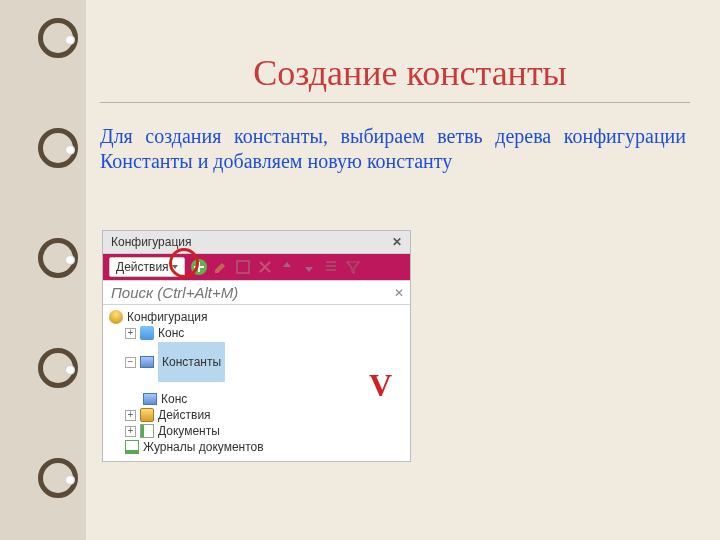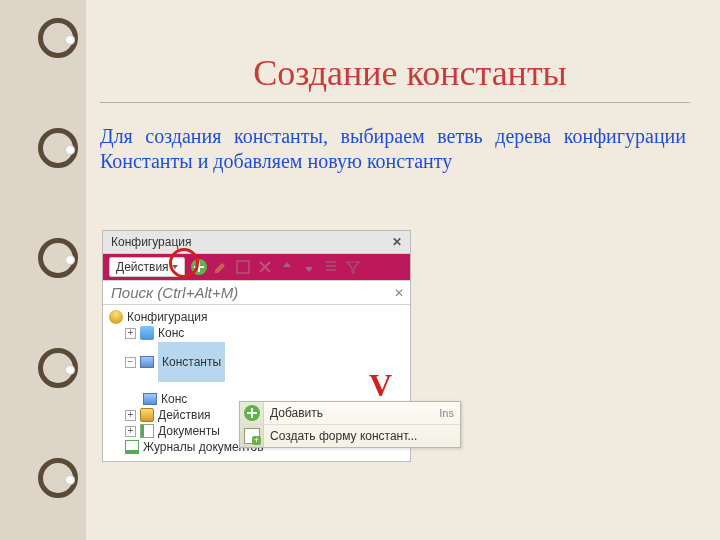--- a/index.html
+++ b/index.html
@@ -348,29 +348,17 @@
       <span class="expander">+</span>
       <span class="node-ico ico-doc"></span>
       <span>Документы</span>
     </div>
 
     <div class="tree-row indent1">
       <span class="node-ico ico-jrnl"></span>
       <span>Журналы документов</span>
     </div>
 
-    <div class="ctxmenu">
-      <div class="ctxmenu-strip"></div>
-      <div class="ctx-item">
-        <span class="ctx-ico icon-add"></span>
-        <span>Добавить</span>
-        <span class="short">Ins</span>
-      </div>
-      <div class="ctx-item">
-        <span class="ctx-ico ico-form"></span>
-        <span>Создать форму констант...</span>
-      </div>
-    </div>
 
     <div class="red-v">V</div>
 
   </div>
 </div>
 
 </body></html>

